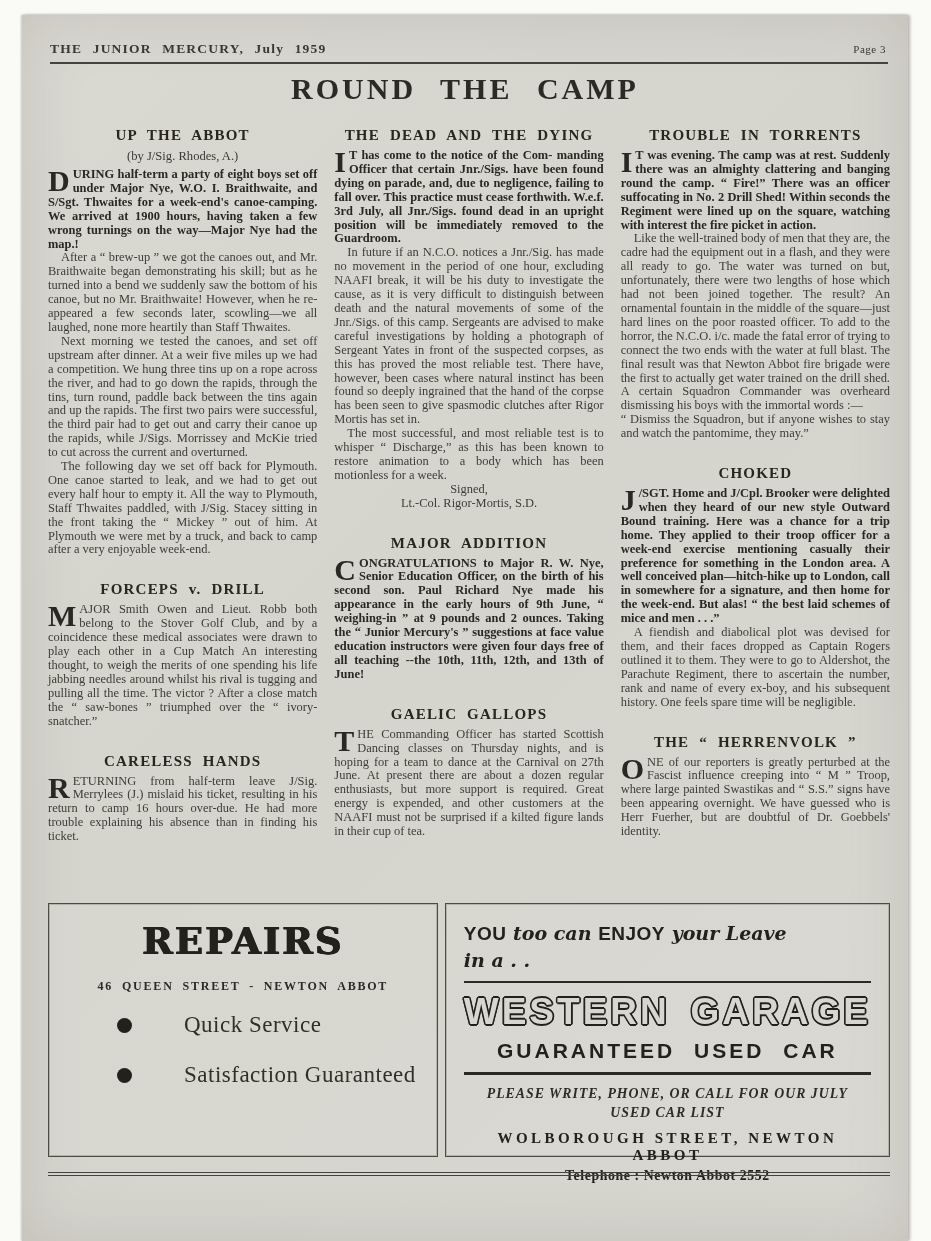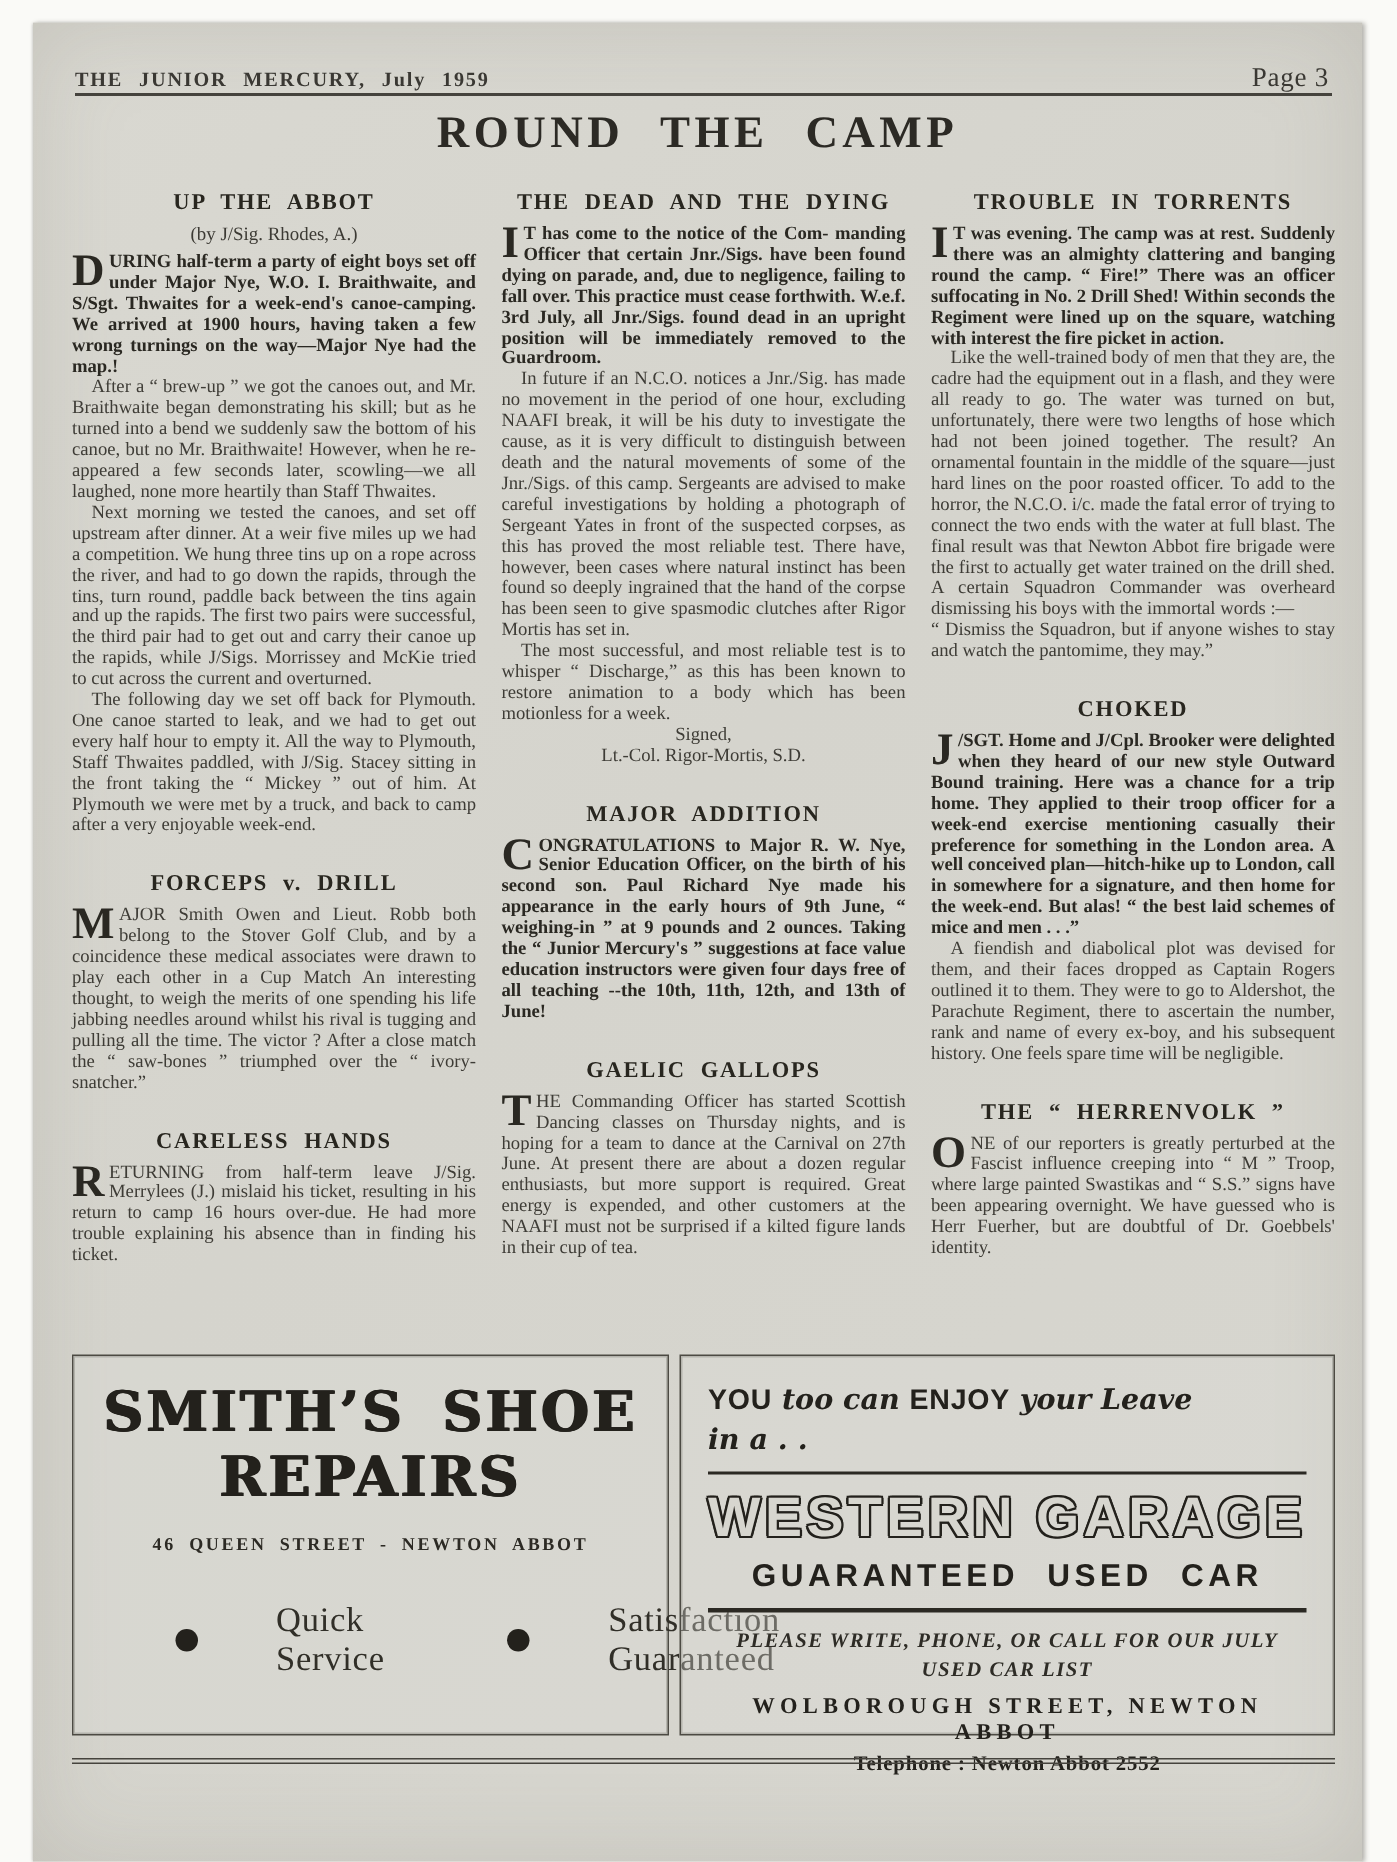--- a/index.html
+++ b/index.html
@@ -10,21 +10,21 @@
     overflow:hidden;
   }
   .paper{
     position:absolute;left:22px;top:15px;width:886px;height:1226px;
     background:linear-gradient(135deg,#d9d8d1 0%,#d5d4cd 45%,#d7d6cf 100%);
     box-shadow:inset 0 0 60px rgba(110,108,96,.18), 2px 0 3px rgba(60,58,50,.35), -1px 0 2px rgba(60,58,50,.25);
   }
   
   .hdr{position:absolute;top:26px;left:28px;right:22px;display:flex;justify-content:space-between;align-items:baseline;}
   .masthead{font-size:13.5px;color:#3a3833;letter-spacing:1.2px;word-spacing:6px;font-weight:bold;}
-  .pagenum{font-size:18px;color:#3a3833;letter-spacing:.5px;}
+  .pagenum{font-size:11px;color:#3a3833;letter-spacing:.5px;}
   .hdr-rule{position:absolute;top:47px;left:28px;right:20px;height:2px;background:#45433d;}
   .headline{position:absolute;top:57px;left:0;right:0;text-align:center;
     font-size:30px;color:#2c2a25;font-weight:bold;letter-spacing:3px;word-spacing:14px;}
   
   .columns{position:absolute;top:104px;left:26px;right:18px;display:flex;gap:17px;}
   .column{flex:1 1 0;min-width:0;}
   .article + .article{margin-top:24px;}
   .article-title{margin:8px 0 5px;text-align:center;font-size:15px;color:#28261f;
     letter-spacing:1.2px;word-spacing:5px;font-weight:bold;}
   .byline{text-align:center;font-size:12.6px;color:#3c3a34;margin:0 0 4px;}
@@ -34,21 +34,21 @@
   .para.center{text-align:center;}
   .dropcap{float:left;font-size:30px;line-height:24px;padding:1px 3px 0 0;color:#2a2822;font-weight:bold;}
   
   .ads{position:absolute;top:888px;left:26px;right:18px;display:flex;gap:7px;}
   .ad-box{border:1.5px solid #4c4a43;box-shadow:inset 0 0 0 1px rgba(76,74,67,.25);background:rgba(222,221,214,.35);}
   .smiths{width:398px;box-sizing:border-box;padding:16px 10px 14px;height:254px;}
   .smiths-title{text-align:center;font-family:"DejaVu Serif",serif;font-weight:bold;
     font-size:37px;line-height:43px;color:#23211c;letter-spacing:2px;word-spacing:10px;
     text-shadow:.6px 0 0 #23211c,-.6px 0 0 #23211c;}
   .smiths-addr{text-align:center;margin-top:16px;font-size:12px;letter-spacing:1.8px;word-spacing:4px;color:#2c2a24;font-weight:bold;}
-  .smiths-bullets{margin-top:30px;display:flex;gap:24px;}
+  .smiths-bullets{margin-top:18px;display:flex;flex-direction:column;gap:24px;}
   .bullet-row{display:flex;align-items:center;padding-left:58px;gap:52px;}
   .bullet-dot{width:15px;height:15px;border-radius:50%;background:#23211c;flex:0 0 auto;}
   .bullet-text{font-size:23px;color:#312f28;letter-spacing:.5px;}
   .western{flex:1 1 auto;box-sizing:border-box;padding:16px 18px 24px;height:254px;}
   .wg-tagline{font-size:19px;color:#23211c;line-height:26px;}
   .wg-bold{font-family:"Liberation Sans",sans-serif;font-weight:bold;letter-spacing:.5px;}
   .wg-script{font-style:italic;font-weight:bold;font-family:"DejaVu Serif",serif;}
   .wg-rule1{height:2px;background:#2b2923;margin:8px 0 8px;}
   .wg-name{font-family:"Liberation Sans",sans-serif;font-weight:bold;font-size:37px;
     letter-spacing:3px;word-spacing:20px;text-align:justify;display:flex;justify-content:space-between;
@@ -127,21 +127,20 @@
         <div class="article">
           <h3 class="article-title">THE  “ HERRENVOLK ”</h3>
           <p class="para"><span class="dropcap">O</span>NE of our reporters is greatly perturbed at the Fascist influence creeping into “ M ” Troop, where large painted Swastikas and “ S.S.” signs have been appearing overnight.  We have guessed who is Herr Fuerher, but are doubtful of Dr. Goebbels' identity.</p>
         </div>
       </div>
     </div>
 
   <div class="ads">
     <div class="ad-box smiths">
       <div class="smiths-title">
-        <div>SMITH’S SHOE</div>
         <div>REPAIRS</div>
       </div>
       <div class="smiths-addr">46 QUEEN STREET - NEWTON ABBOT</div>
       <div class="smiths-bullets" id="smiths-bullets">
           <div class="bullet-row">
             <span class="bullet-dot"></span>
             <span class="bullet-text">Quick Service</span>
           </div>
           <div class="bullet-row">
             <span class="bullet-dot"></span>

